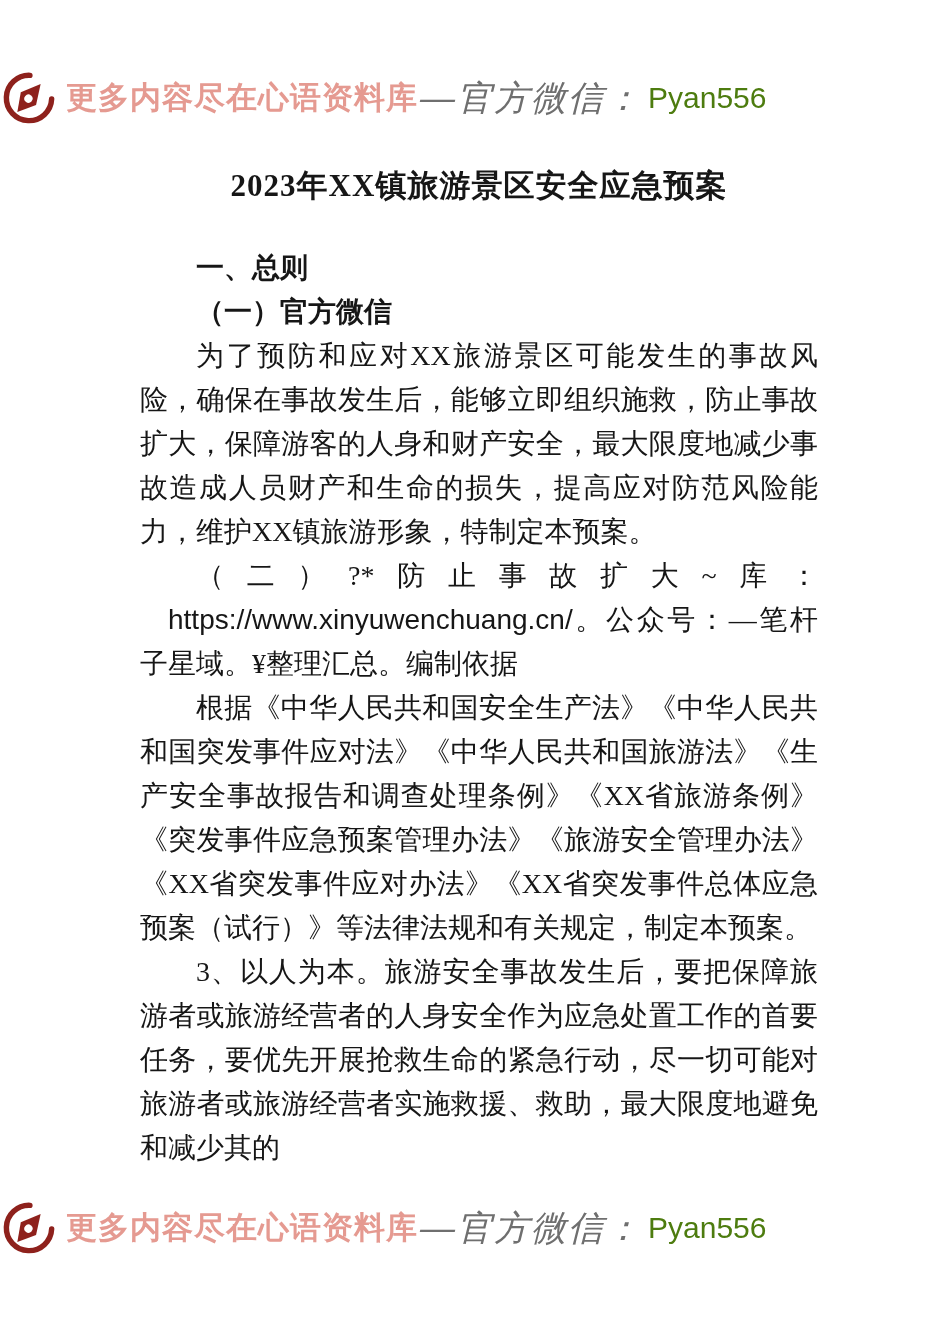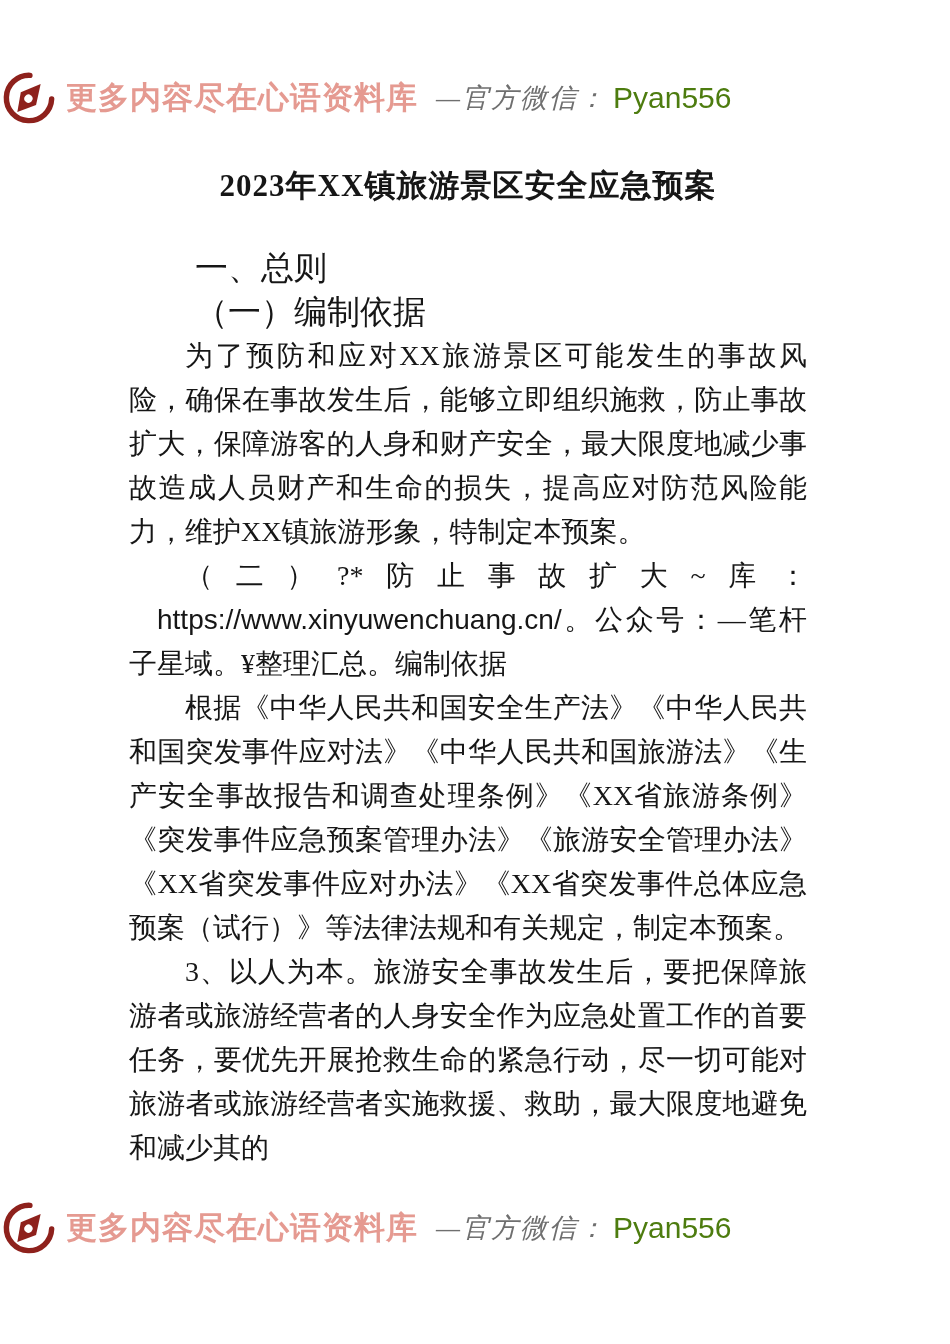--- a/index.html
+++ b/index.html
@@ -21,45 +21,45 @@
   .banner.header { top:68px; }
   .banner.footer { top:1198px; }
   .logo { display:inline-block; width:58px; height:60px; margin-right:8px; }
   .logo svg { width:58px; height:60px; display:block; }
   .brand {
     color:#e59a91; font-weight:bold; font-size:31px;
     font-family:"Liberation Serif","DejaVu Serif",serif;
     letter-spacing:1px;
   }
   .wechat-label {
-    color:#6f6f6f; font-size:27px; font-style:italic;
-    font-family:Liberation Serif, serif;
+    color:#6f6f6f; font-size:35px; font-style:italic;
+    font-family:Liberation Sans, sans-serif;
     letter-spacing:2px;
-    margin-left:18px;
+    margin-left:2px;
   }
   .wechat-id {
     color:#4d7c0f; font-size:30px; font-style:normal;
     font-family:"Liberation Sans","DejaVu Sans",sans-serif;
     margin-left:6px;
   }
 
   
   .content {
-    position:absolute; left:129px; top:160px; width:678px;
+    position:absolute; left:140px; top:160px; width:678px;
     color:#161616;
     font-size:28px; line-height:44px;
     text-align:justify;
   }
   .content p { margin:0; }
   .doc-title {
     text-align:center; font-weight:bold; font-size:31px;
     line-height:52px; letter-spacing:1px;
     margin:0 0 34px 0 !important;
   }
-  .heading { font-weight:normal; font-size:33px; text-indent:2em; }
+  .heading { font-weight:bold; font-size:28px; text-indent:2em; }
   .para { text-indent:2em; }
   .latin { font-family:"Liberation Sans","DejaVu Sans",sans-serif;margin-left:28px; }
 </style>
 </head>
 <body>
 
 <div class="page">
 
   <div class="banner header">
     <span class="logo">
@@ -73,21 +73,21 @@
     </span>
     <span class="brand">更多内容尽在心语资料库</span>
     <span class="wechat-label">—官方微信：</span>
     <span class="wechat-id">Pyan556</span>
   </div>
 
   <div class="content">
     <p class="doc-title">2023年XX镇旅游景区安全应急预案</p>
 
     <p class="heading">一、总则</p>
-    <p class="heading">（一）编制依据</p>
+    <p class="heading">（一）官方微信</p>
 
     <p class="para">为了预防和应对XX旅游景区可能发生的事故风险，确保在事故发生后，能够立即组织施救，防止事故扩大，保障游客的人身和财产安全，最大限度地减少事故造成人员财产和生命的损失，提高应对防范风险能力，维护XX镇旅游形象，特制定本预案。</p>
 
     <p class="para"><span>（二）?*防止事故扩大~库：</span><span class="latin">https://www.xinyuwenchuang.cn/</span><span>。公众号：—笔杆子星域。¥整理汇总。编制依据</span></p>
 
     <p class="para">根据《中华人民共和国安全生产法》《中华人民共和国突发事件应对法》《中华人民共和国旅游法》《生产安全事故报告和调查处理条例》《XX省旅游条例》《突发事件应急预案管理办法》《旅游安全管理办法》《XX省突发事件应对办法》《XX省突发事件总体应急预案（试行）》等法律法规和有关规定，制定本预案。</p>
 
 
     <p class="para">3、以人为本。旅游安全事故发生后，要把保障旅游者或旅游经营者的人身安全作为应急处置工作的首要任务，要优先开展抢救生命的紧急行动，尽一切可能对旅游者或旅游经营者实施救援、救助，最大限度地避免和减少其的</p>
   </div>

